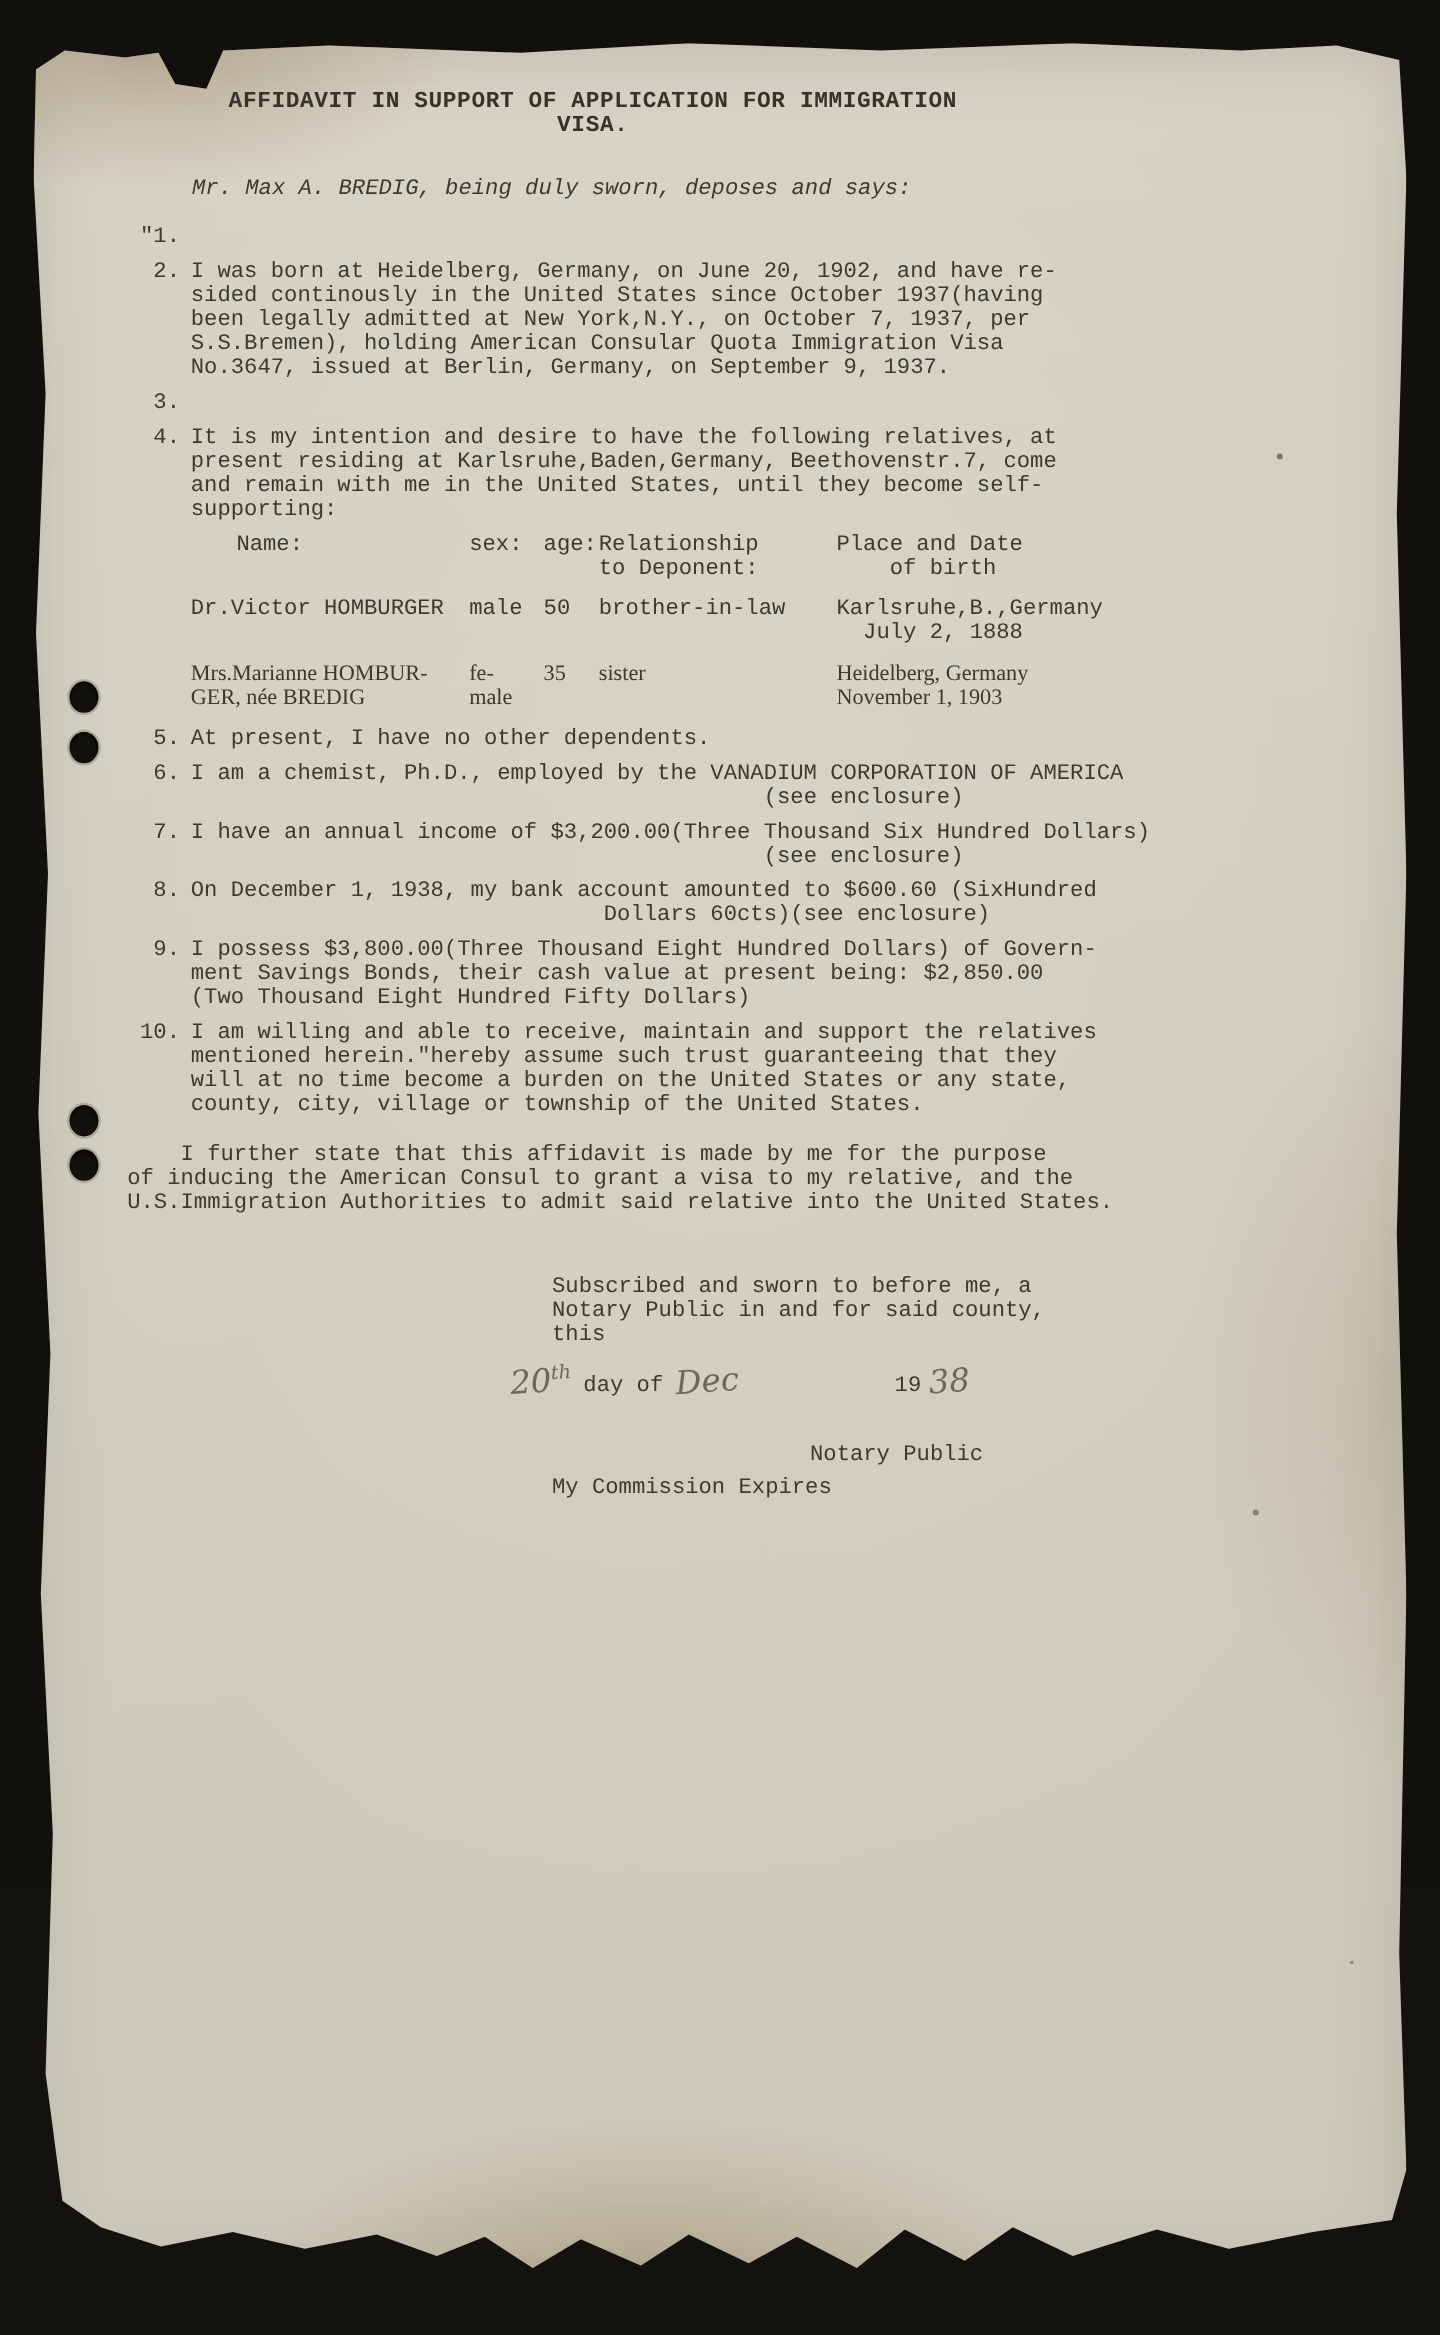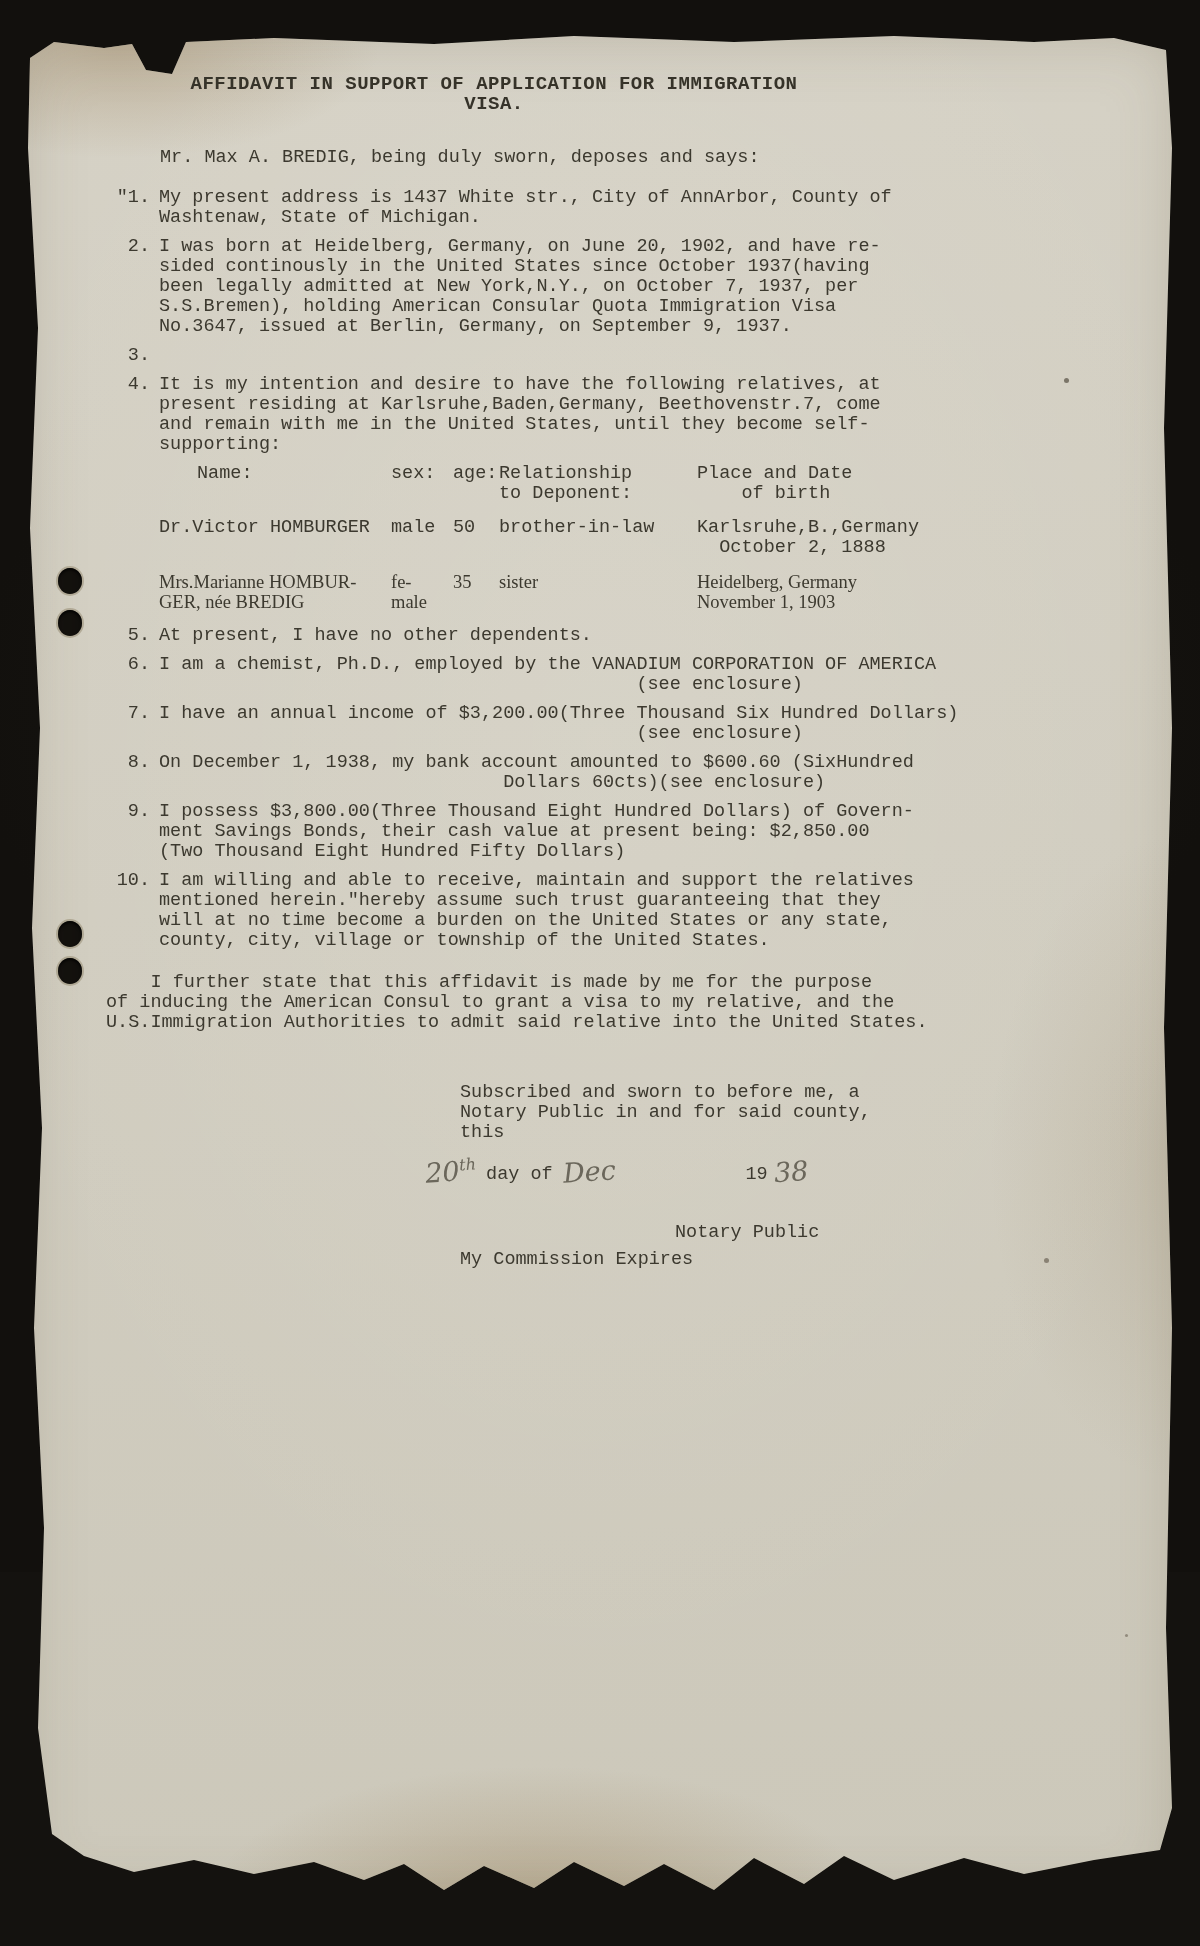--- a/index.html
+++ b/index.html
@@ -51,21 +51,21 @@
   .content { position:relative; padding:46px 58px 0 92px; font-size:18.5px; line-height:20px; }
   .pre { white-space:pre-wrap; }
   .title {
     width:660px; margin:0 0 34px 58px; text-align:center;
     font-size:19px; font-weight:bold; letter-spacing:0.5px; color:#36332a;
   }
   .header-row { display:flex; margin:0 0 34px 4px; }
   .jurisdiction { width:380px; }
   .country-line { text-decoration:underline; text-underline-offset:3px; }
   .addressee { margin-left:158px; }
-  .intro { margin:0 0 20px 54px; }
+  .intro { margin:0 0 20px 54px;font-style:italic; }
   .items { list-style:none; }
   .item { display:flex; margin-bottom:9px; }
   .item-num { width:44px; text-align:right; margin-right:9px; white-space:pre; flex-shrink:0; }
   .rel-table { margin:8px 0 14px 53px; }
   .t-grid { display:grid; grid-template-columns:232px 62px 46px 198px auto; }
   .t-head { margin-bottom:14px; }
   .t-row { margin-bottom:14px; }
   .t-row:last-of-type { margin-bottom:2px;font-family:Liberation Serif, serif; }
   .cell-name-head { padding-left:38px; }
   .closing { margin-top:22px; }
@@ -99,22 +99,20 @@
 
       <h1 class="title">AFFIDAVIT IN SUPPORT OF APPLICATION FOR IMMIGRATION VISA.</h1>
 
 
       <p class="intro">Mr. Max A. BREDIG, being duly sworn, deposes and says:</p>
 
       <div class="items">
 
         <div class="item">
           <span class="item-num">"1.</span>
-          <span class="pre">My present address is 1437 White str., City of AnnArbor, County of
-Washtenaw, State of Michigan.</span>
         </div>
 
         <div class="item">
           <span class="item-num">2.</span>
           <span class="pre">I was born at Heidelberg, Germany, on June 20, 1902, and have re-
 sided continously in the United States since October 1937(having
 been legally admitted at New York,N.Y., on October 7, 1937, per
 S.S.Bremen), holding American Consular Quota Immigration Visa
 No.3647, issued at Berlin, Germany, on September 9, 1937.</span>
         </div>
@@ -140,21 +138,21 @@
 to Deponent:</div>
             <div class="pre">Place and Date
     of birth</div>
           </div>
           <div class="t-grid t-row">
             <div class="pre">Dr.Victor HOMBURGER</div>
             <div class="pre">male</div>
             <div class="pre">50</div>
             <div class="pre">brother-in-law</div>
             <div class="pre">Karlsruhe,B.,Germany
-  October 2, 1888</div>
+  July 2, 1888</div>
           </div>
           <div class="t-grid t-row">
             <div class="pre">Mrs.Marianne HOMBUR-
 GER, née BREDIG</div>
             <div class="pre">fe-
 male</div>
             <div class="pre">35</div>
             <div class="pre">sister</div>
             <div class="pre">Heidelberg, Germany
 November 1, 1903</div>

